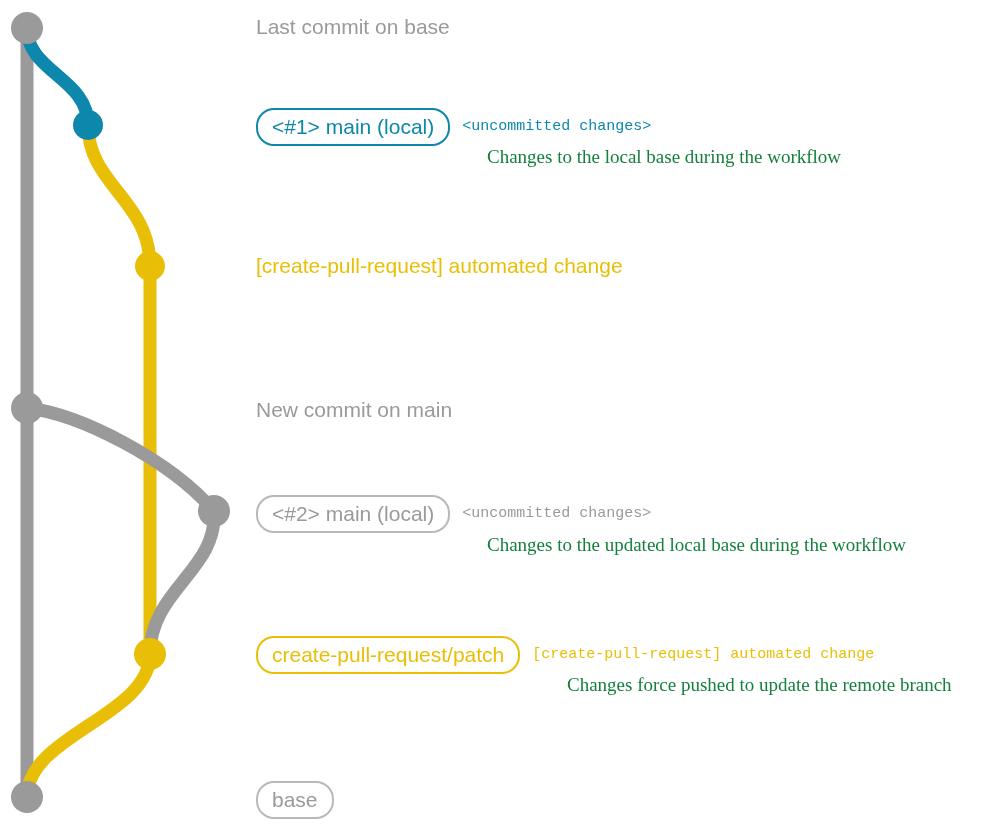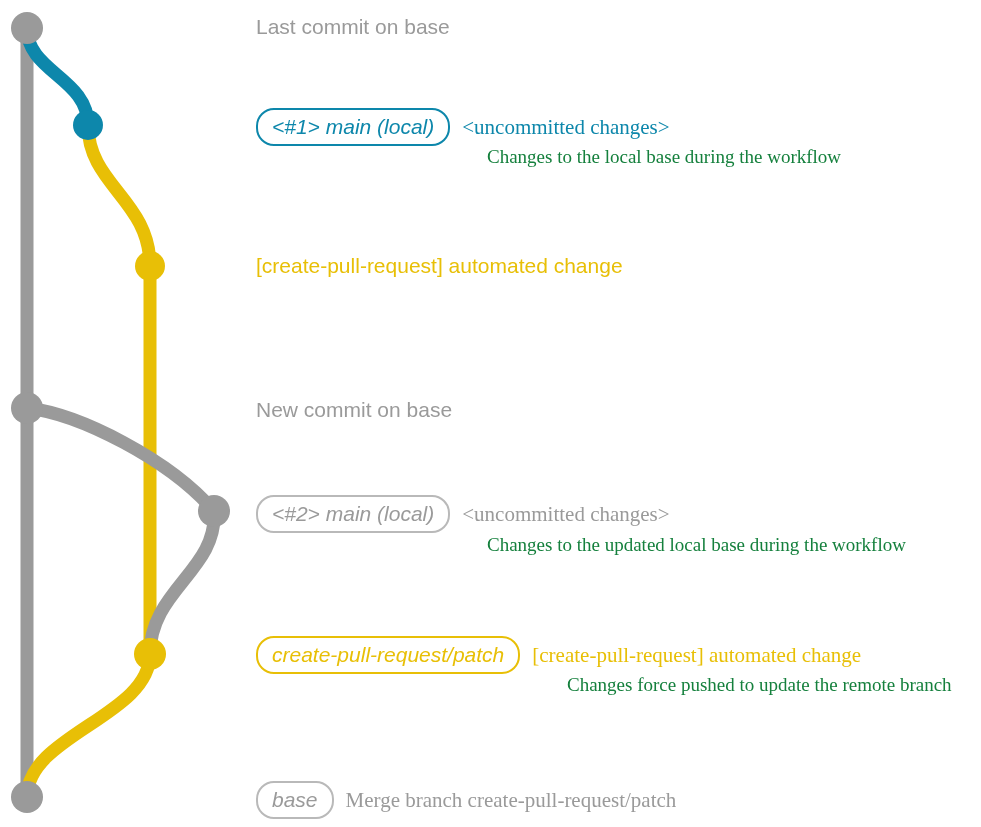--- a/index.html
+++ b/index.html
@@ -43,32 +43,31 @@
   .badge {
     display: inline-block;
     border: 2px solid currentColor;
     border-radius: 18px;
     padding: 5px 14px 6px 14px;
     font-size: 21px;
     line-height: 23px;
     font-family: "Liberation Sans", sans-serif;
     background: transparent;
     box-sizing: border-box;
-    font-style: italic;
   }
 
   .badge.gray  { color: #9a9a9a; border-color: #b9b9b9; }
   .badge.blue  { color: #0d87ab; border-color: #0d87ab; }
   .badge.yellow{ color: #e8bf06; border-color: #e8bf06; }
 
   .subject {
-    font-size: 21px;
+    font-size: 15px;
     line-height: 24px;
     margin-left: 12px;
-    font-family: Liberation Serif, serif;
+    font-family: Liberation Mono, monospace;
   }
   .subject.gray   { color: #9a9a9a; }
   .subject.blue   { color: #0d87ab; }
   .subject.yellow { color: #e8bf06; }
 
   .plain-subject {
     position: absolute;
     font-size: 21px;
     line-height: 24px;
     font-family: "Liberation Sans", sans-serif;
@@ -119,32 +118,31 @@
   <div class="plain-subject gray" style="left:256px; top:15px;">Last commit on base</div>
 
   <div class="row" style="left:256px; top:108px;">
     <span class="badge blue">&lt;#1&gt; main (local)</span>
     <span class="subject blue">&lt;uncommitted changes&gt;</span>
   </div>
   <div class="note" style="left:487px; top:146px;">Changes to the local base during the workflow</div>
 
   <div class="plain-subject yellow" style="left:256px; top:254px;">[create-pull-request] automated change</div>
 
-  <div class="plain-subject gray" style="left:256px; top:398px;">New commit on base</div>
+  <div class="plain-subject gray" style="left:256px; top:398px;">New commit on main</div>
 
   <div class="row" style="left:256px; top:495px;">
     <span class="badge gray">&lt;#2&gt; main (local)</span>
     <span class="subject gray">&lt;uncommitted changes&gt;</span>
   </div>
   <div class="note" style="left:487px; top:534px;">Changes to the updated local base during the workflow</div>
 
   <div class="row" style="left:256px; top:636px;text-align:center;">
     <span class="badge yellow">create-pull-request/patch</span>
     <span class="subject yellow">[create-pull-request] automated change</span>
   </div>
   <div class="note" style="left:567px; top:674px;">Changes force pushed to update the remote branch</div>
 
   <div class="row" style="left:256px; top:781px;">
     <span class="badge gray">base</span>
-    <span class="subject gray">Merge branch create-pull-request/patch</span>
   </div>
 
 </div>
 
 </body></html>

